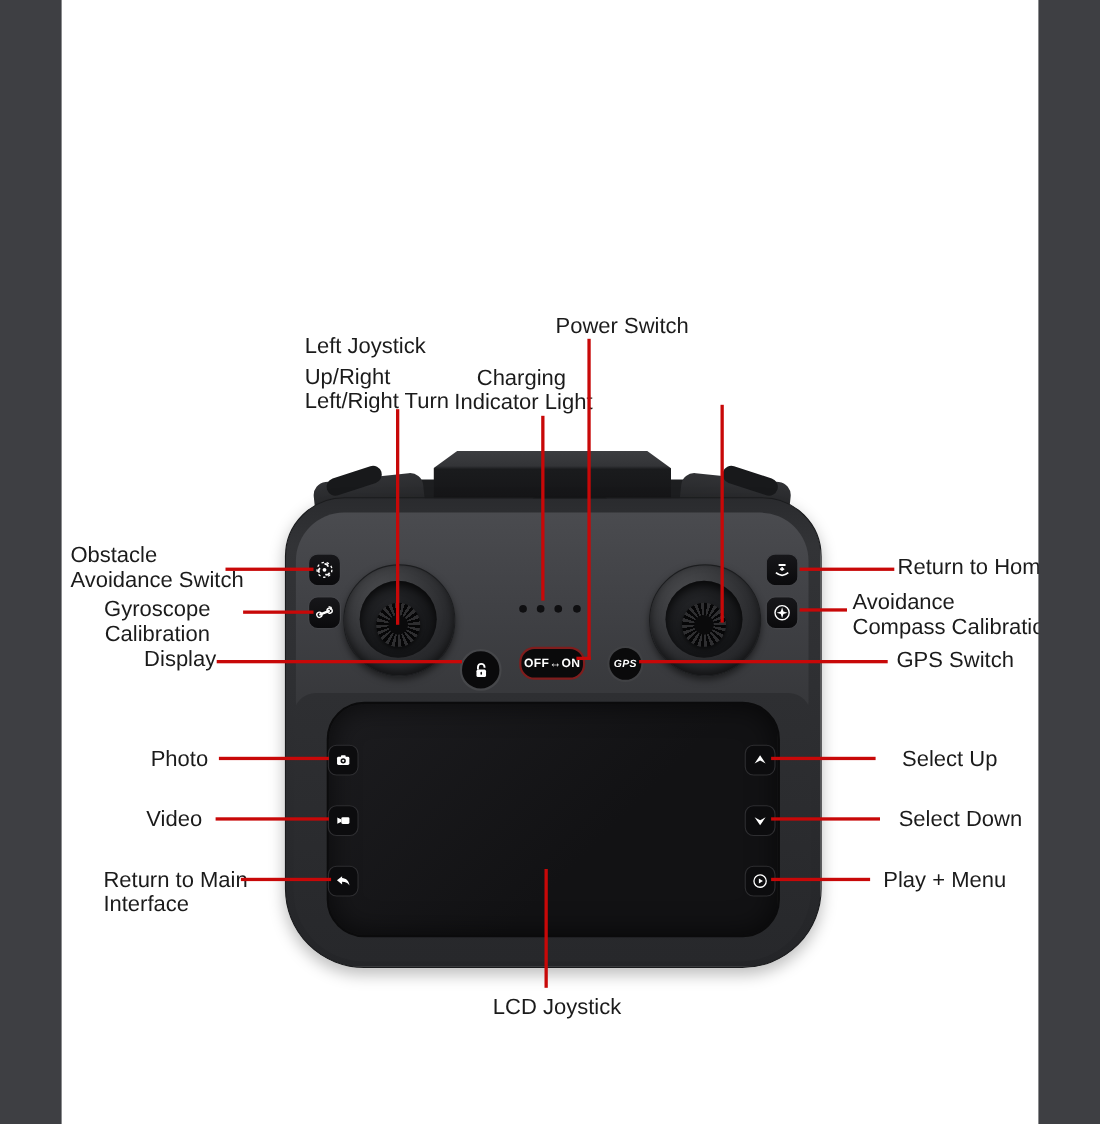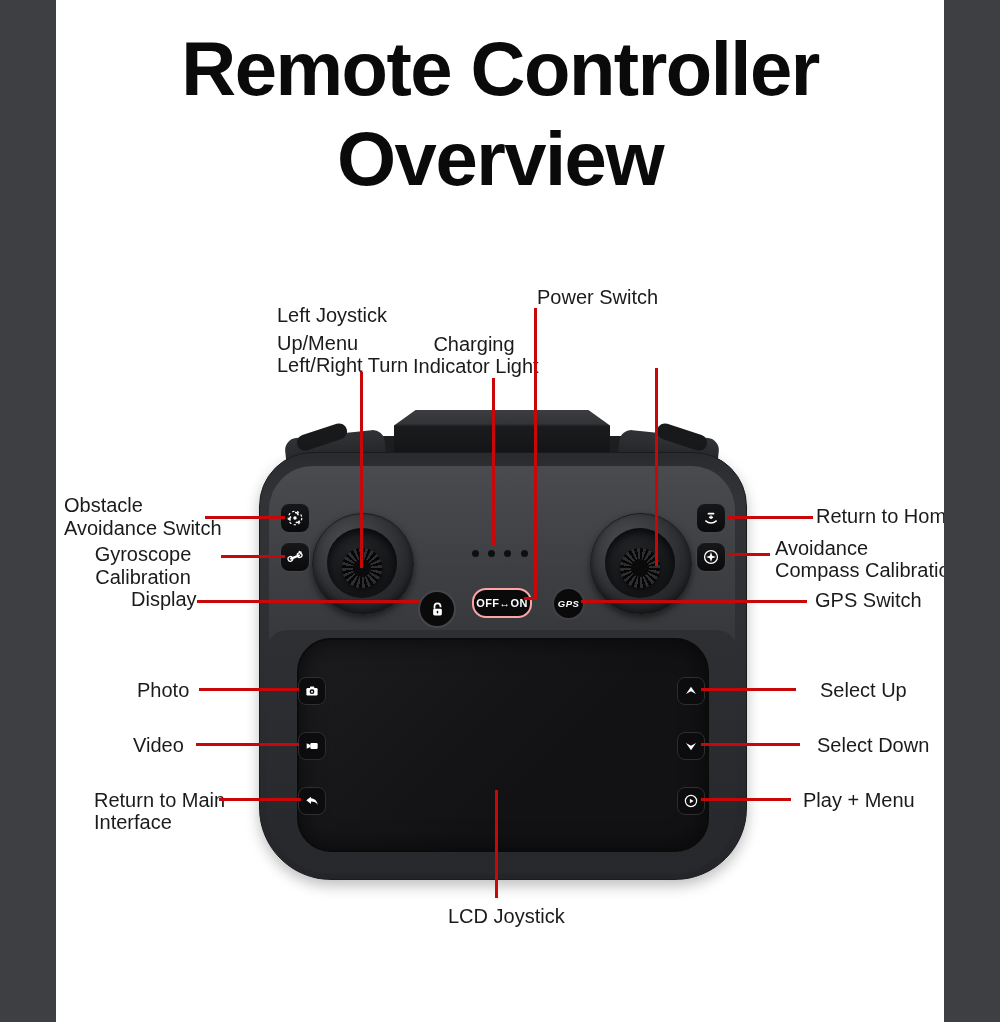--- a/index.html
+++ b/index.html
@@ -74,45 +74,41 @@
     border:1px solid #45464a;display:flex;align-items:center;justify-content:center;}
   .sbtn svg{width:18px;height:18px;}
   .pos-obst{left:280px;top:503px;}
   .pos-gyro{left:280px;top:542px;}
   .pos-home{left:696px;top:503px;}
   .pos-comp{left:696px;top:542px;}
   .lockbtn{left:418px;top:590px;width:34px;height:34px;border-radius:50%;
     background:#0a0a0b;border:2px solid #46474a;display:flex;align-items:center;justify-content:center;}
   .lockbtn svg{width:19px;height:19px;}
   .pill{left:472px;top:588px;width:56px;height:26px;border-radius:14px;background:#0a0a0b;
-    border:2px solid #fca5a5;display:flex;align-items:center;justify-content:center;
+    border:2px solid #7f1d1d;display:flex;align-items:center;justify-content:center;
     color:#fff;font-size:11px;font-weight:700;letter-spacing:.3px;}
   .gpsbtn{left:552px;top:587px;width:29px;height:29px;border-radius:50%;background:#0a0a0b;
     border:2px solid #404144;display:flex;align-items:center;justify-content:center;
     color:#fff;font-size:9.5px;font-weight:700;font-style:italic;letter-spacing:.4px;}
   .led{width:7px;height:7px;border-radius:50%;background:#0f0f11;top:550px;}
   .mbtn{width:26px;height:26px;border-radius:8px;background:#0c0c0e;border:1px solid #2e2e31;
     display:flex;align-items:center;justify-content:center;}
   .mbtn svg{width:16px;height:16px;}
   .colL{left:298px;}
   .colR{left:677px;}
   .row1{top:677px;} .row2{top:732px;} .row3{top:787px;}
 </style>
 </head>
 <body>
 
 <div class="page">
 
   <div class="edge left"></div>
   <div class="edge right"></div>
 
-  <h1 class="title">
-    <span>Remote Controller</span><br>
-    <span>Overview</span>
-  </h1>
 
   <div class="dev">
     <div class="holder-base"></div>
     <div class="holder"></div>
     <div class="holder-slot"></div>
     <div class="shoulder l"></div>
     <div class="shoulder r"></div>
     <div class="antcap l"></div>
     <div class="antcap r"></div>
     <div class="body"></div>
@@ -233,25 +229,25 @@
   <div class="cl" style="left:727px;top:553px;width:43px;height:3px;"></div>
   <div class="cl" style="left:581px;top:600px;width:226px;height:3px;"></div>
   <div class="cl" style="left:701px;top:688px;width:95px;height:3px;"></div>
   <div class="cl" style="left:701px;top:743px;width:99px;height:3px;"></div>
   <div class="cl" style="left:701px;top:798px;width:90px;height:3px;"></div>
   <div class="cl" style="left:495px;top:790px;width:3px;height:108px;"></div>
 
   <div class="lbl" style="left:277px;top:292px;margin-top:12px;">
     <span>Left Joystick</span>
     <span class="gap"></span>
-    <span class="l2">Up/Menu</span>
+    <span class="l2">Up/Right</span>
     <span class="l2">Left/Right Turn</span>
   </div>
 
-  <div class="lbl" style="left:505px;top:286px;margin-left:32px;">
+  <div class="lbl" style="left:505px;top:286px;">
     <span>Power Switch</span>
   </div>
 
   <div class="lbl center" style="left:413px;top:333px;width:122px;">
     <span class="l2">Charging</span>
     <span class="l2">Indicator Light</span>
   </div>
 
 
   <div class="lbl" style="left:64px;top:494px;line-height:23px;">

